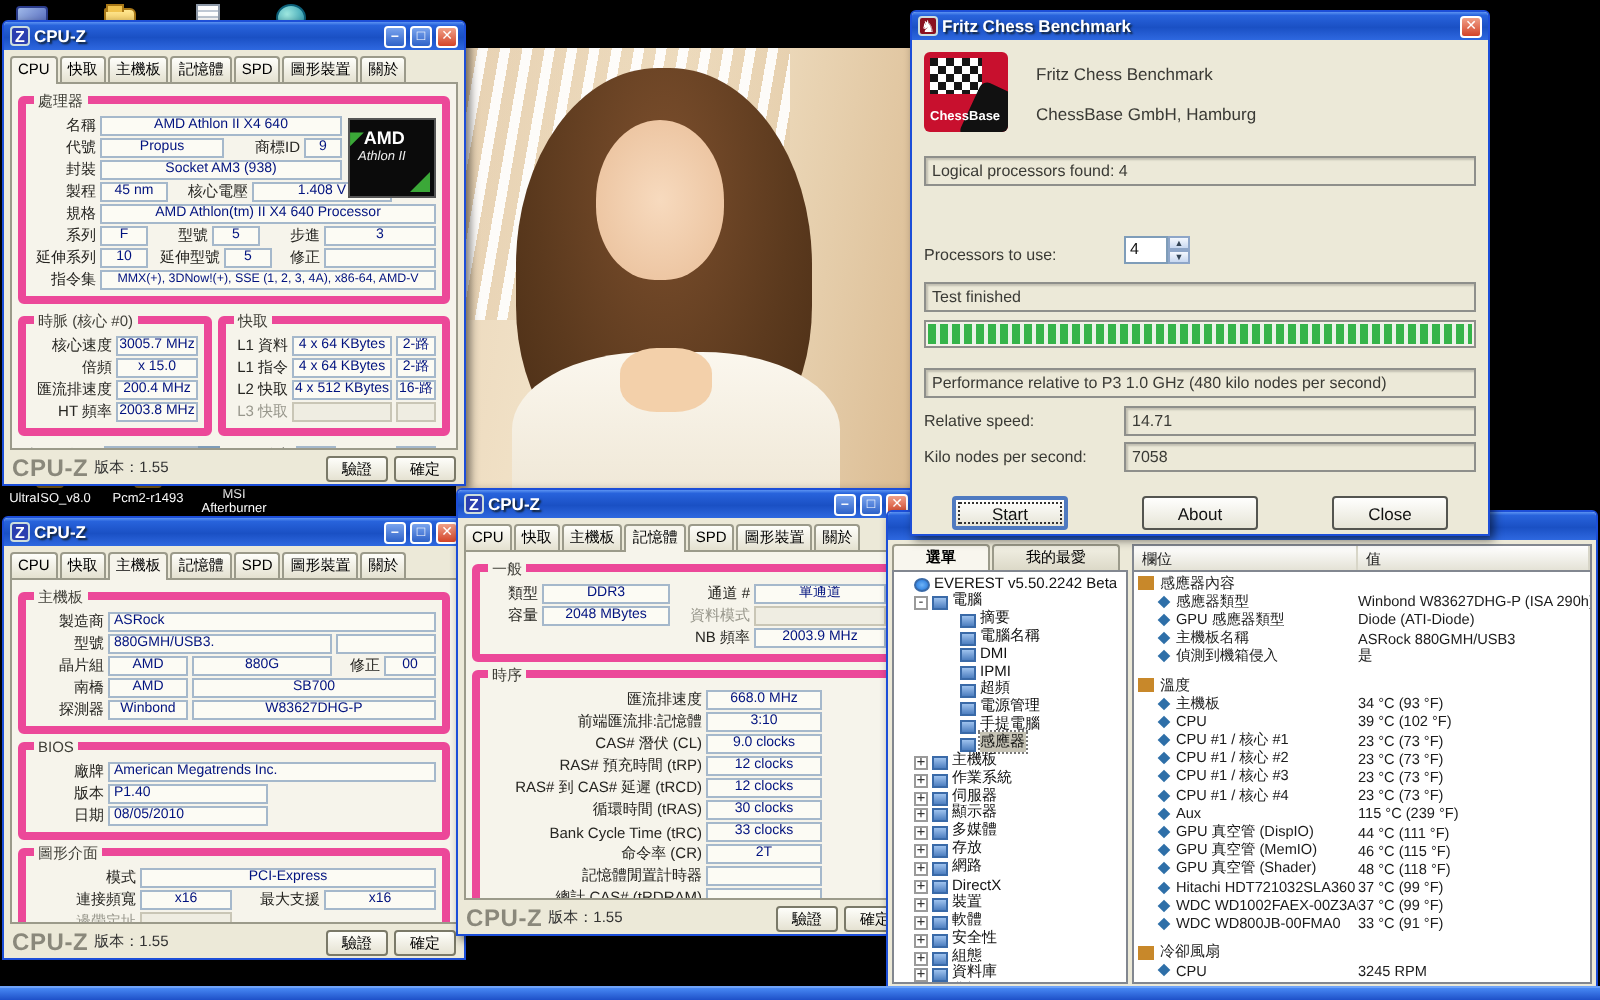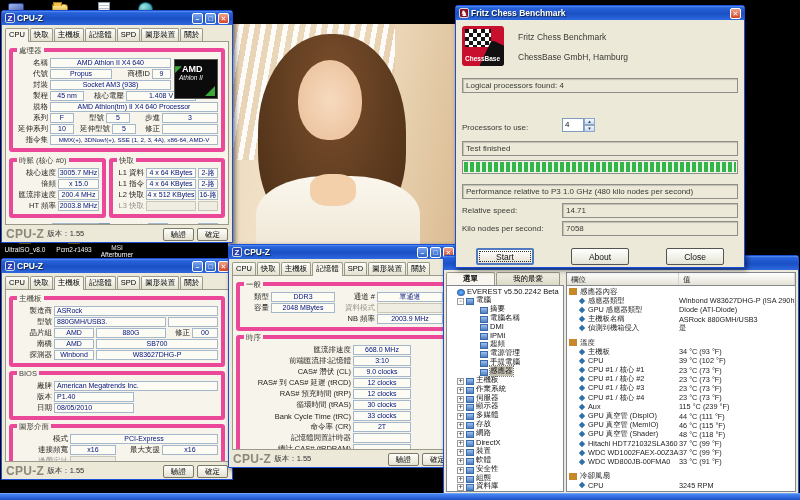--- a/index.html
+++ b/index.html
@@ -664,25 +664,25 @@
         </div>
           <div class="row trow">
           <span class="lb" style="width:108px">前端匯流排:記憶體</span>
           <div class="fld" style="width:58px">3:10</div>
         </div>
           <div class="row trow">
           <span class="lb" style="width:108px">CAS# 潛伏 (CL)</span>
           <div class="fld" style="width:58px">9.0 clocks</div>
         </div>
           <div class="row trow">
+          <span class="lb" style="width:108px">RAS# 預充時間 (tRP)</span>
+          <div class="fld" style="width:58px">12 clocks</div>
+        </div>
+          <div class="row trow">
           <span class="lb" style="width:108px">RAS# 到 CAS# 延遲 (tRCD)</span>
-          <div class="fld" style="width:58px">12 clocks</div>
-        </div>
-          <div class="row trow">
-          <span class="lb" style="width:108px">RAS# 預充時間 (tRP)</span>
           <div class="fld" style="width:58px">12 clocks</div>
         </div>
           <div class="row trow">
           <span class="lb" style="width:108px">循環時間 (tRAS)</span>
           <div class="fld" style="width:58px">30 clocks</div>
         </div>
           <div class="row trow">
           <span class="lb" style="width:108px">Bank Cycle Time (tRC)</span>
           <div class="fld" style="width:58px">33 clocks</div>
         </div>

